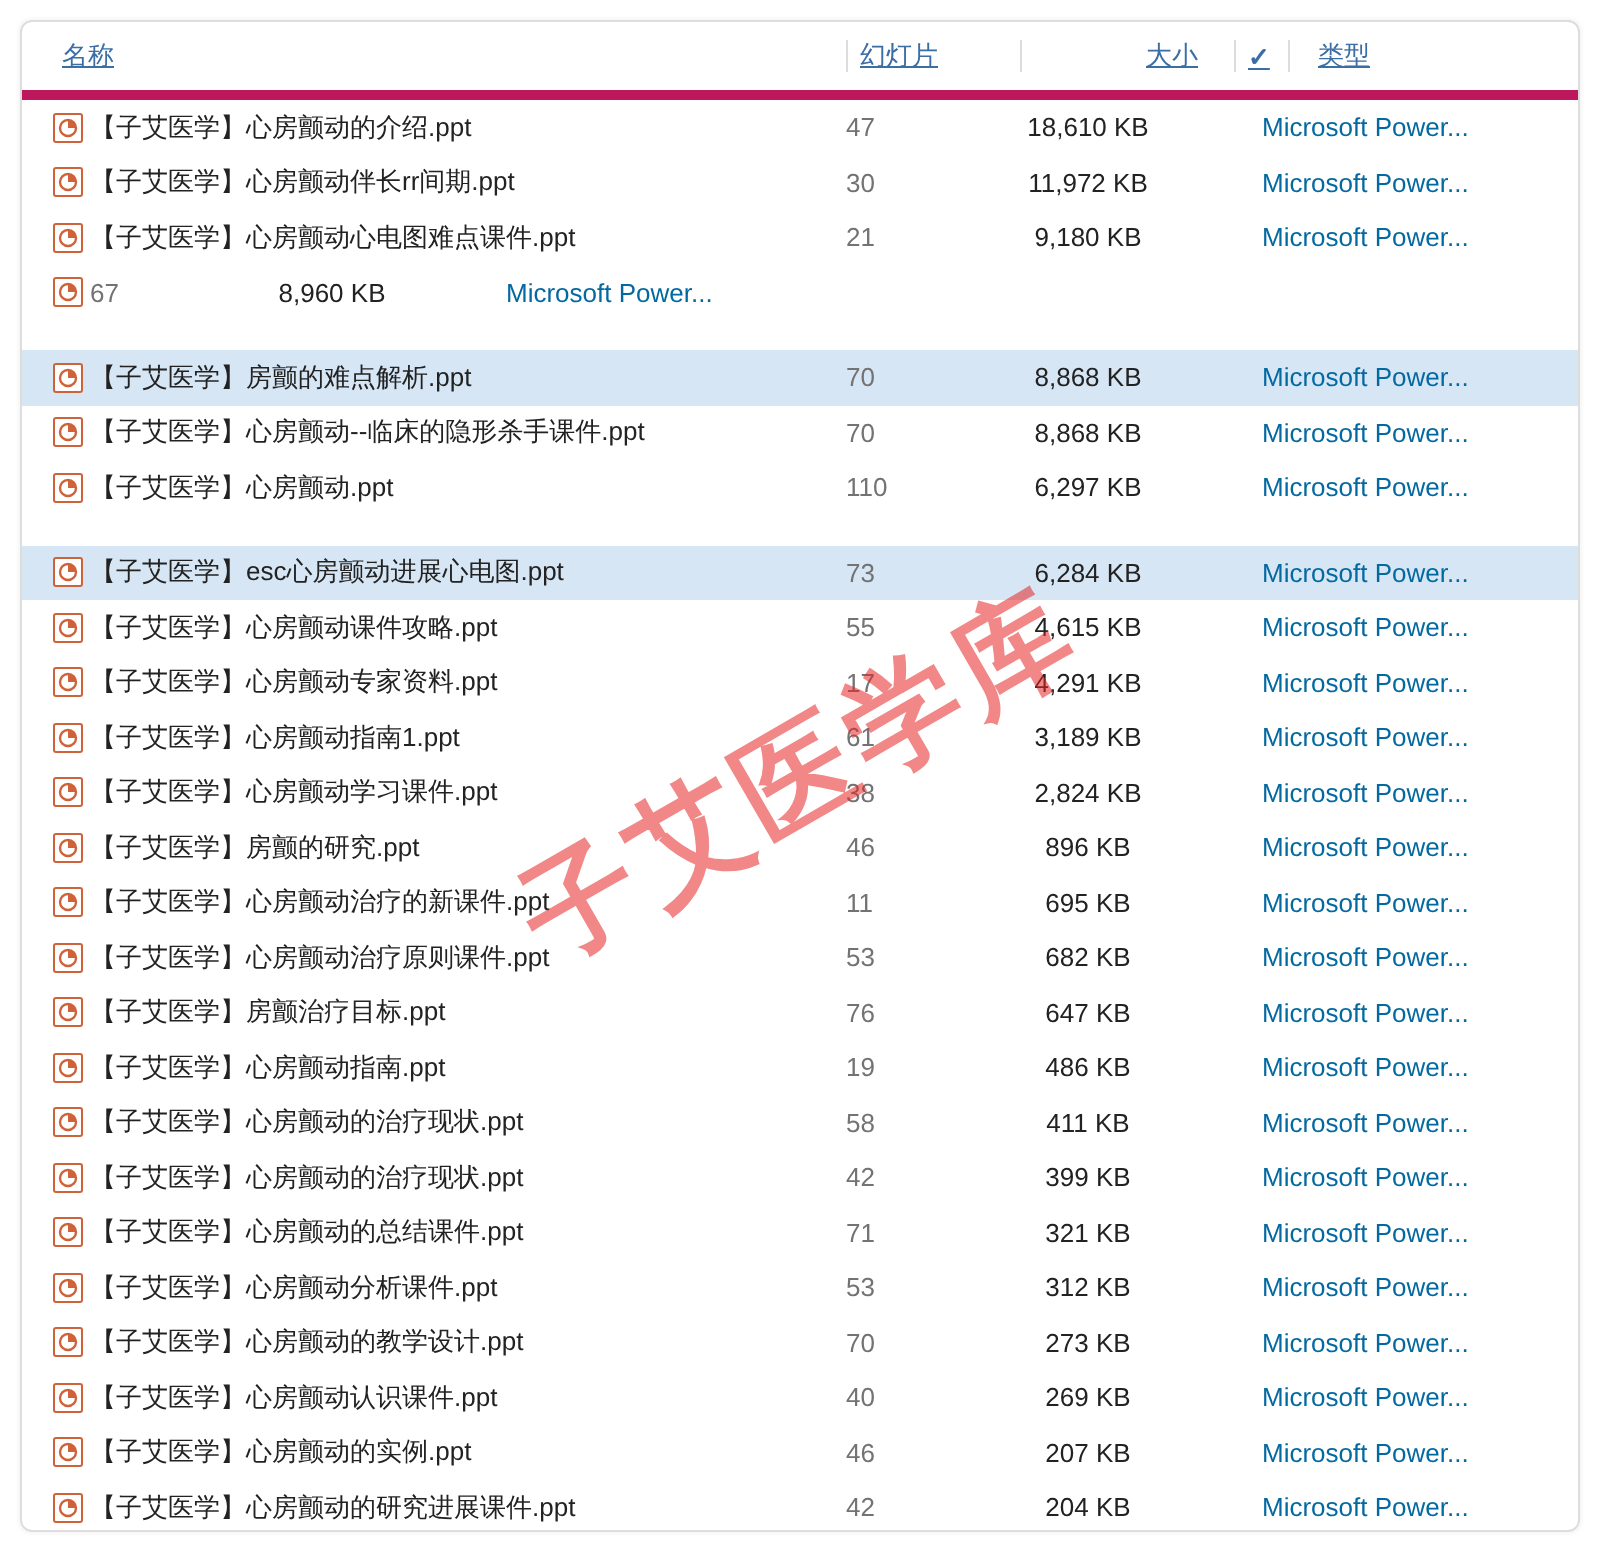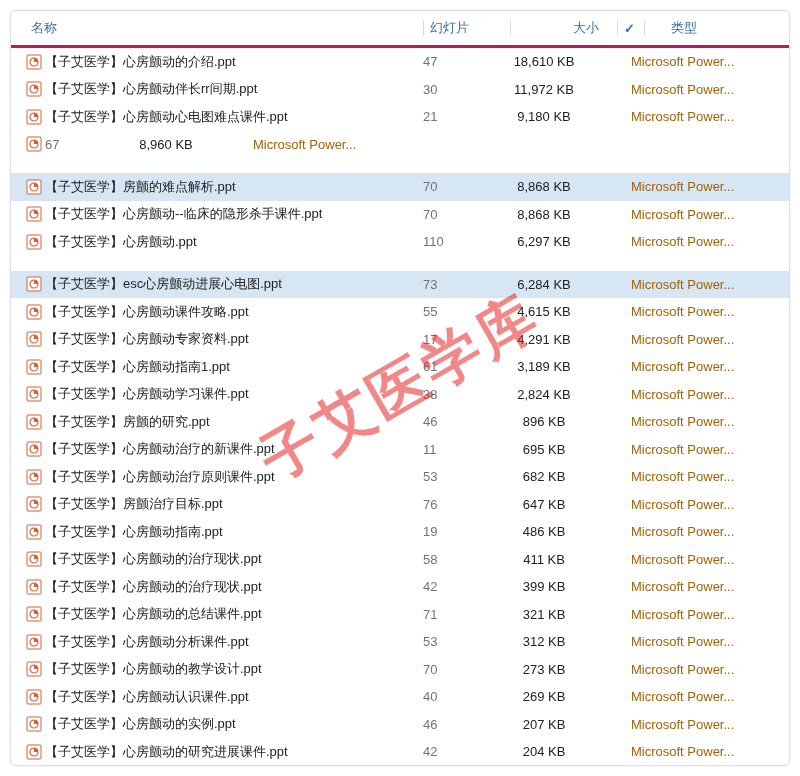--- a/index.html
+++ b/index.html
@@ -17,29 +17,30 @@
   border: 1px solid #ddd;
   border-radius: 6px;
   overflow: hidden;
   box-shadow: 0 0 3px rgba(0,0,0,0.08);
   height: 756px;
 }
 .header {
   display: flex;
   align-items: center;
   padding: 8px 0 8px 12px;
-  border-bottom: 3px solid #be185d;
+  border-bottom: 5px solid #be185d;
   color: #3b6ea5;
   font-size: 13px;
+  text-decoration: underline;
 }
 .col-name { flex: 0 0 400px; padding-left: 8px; }
 .col-slides { flex: 0 0 80px; }
 .col-size { flex: 0 0 100px; text-align: right; padding-right: 18px; }
 .col-check { flex: 0 0 20px; color: #3b6ea5; font-weight: bold; }
-.col-type { flex: 1; padding-left: 8px; margin-left: 12px; }
+.col-type { flex: 1; padding-left: 8px; }
 .rows { }
 .row {
   display: flex;
   align-items: center;
   padding: 4px 0 4px 12px;
   height: 27.5px;
   white-space: nowrap;
 }
 .row.selected {
   background: #d6e6f5;
@@ -59,21 +60,21 @@
 .ppt-icon svg { display: block; }
 .name-cell {
   flex: 0 0 378px;
   overflow: hidden;
   text-overflow: ellipsis;
   padding-right: 8px;
 }
 .slides-cell { flex: 0 0 80px; color: #737373; }
 .size-cell { flex: 0 0 100px; text-align: center; padding-right: 18px; color: #222; }
 .check-cell { flex: 0 0 20px; }
-.type-cell { flex: 1; padding-left: 8px; overflow: hidden; text-overflow: ellipsis; color: #a16207; }
+.type-cell { flex: 1; padding-left: 8px; overflow: hidden; text-overflow: ellipsis; color: #0369a1; }
 .watermark {
   position: absolute;
   top: 50%;
   left: 50%;
   transform: translate(-50%, -50%) rotate(-30deg);
   font-size: 58px;
   font-weight: bold;
   color: rgba(230, 36, 36, 0.55);
   pointer-events: none;
   letter-spacing: 4px;

